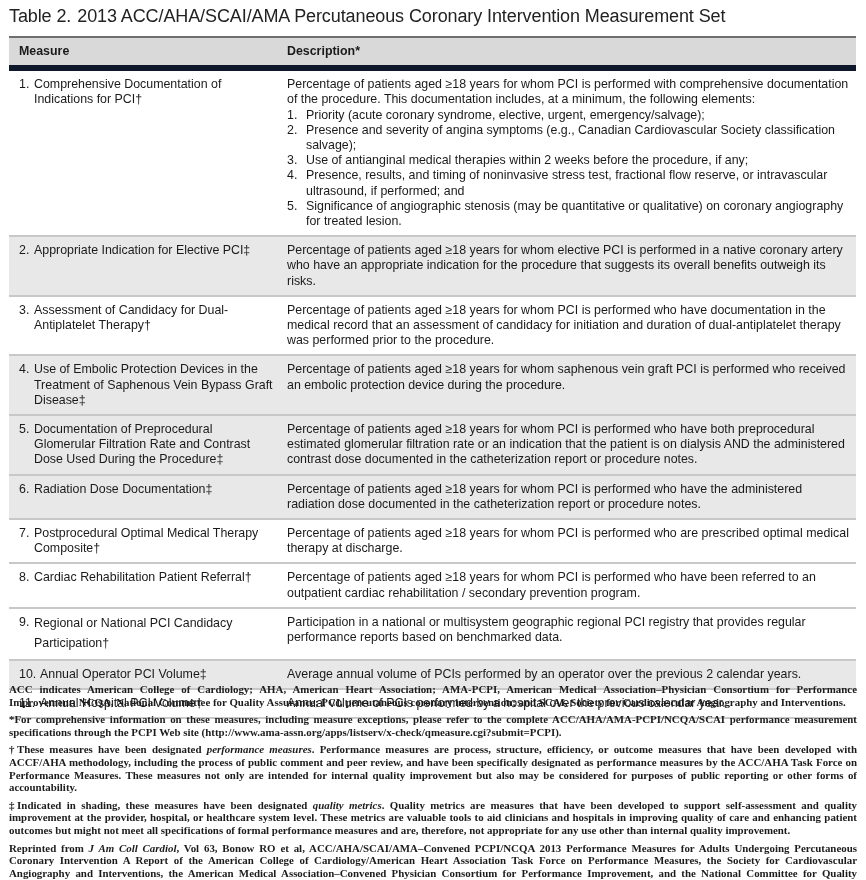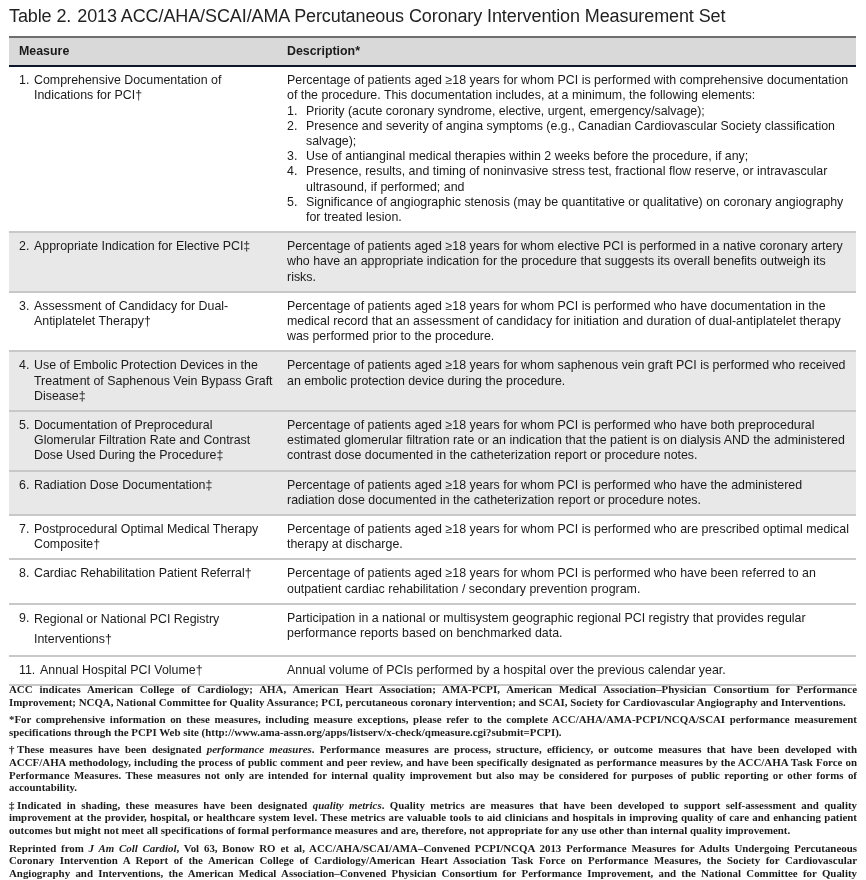--- a/index.html
+++ b/index.html
@@ -11,21 +11,21 @@
   }
   .title .label { margin-right: 6px; }
   table.main {
     position: absolute; left: 9px; top: 36px; width: 847px;
     border-collapse: collapse;
     font-family: "Liberation Sans", sans-serif; font-size: 12.4px; line-height: 15.2px;
   }
   table.main thead tr { background: #d9d9d9; }
   table.main thead th {
     text-align: left; font-weight: bold; padding: 6px 0 6px 10px; height: 15px;
-    border-top: 2px solid #6f6f6f; border-bottom: 2px solid #0f172a;
+    border-top: 2px solid #6f6f6f; border-bottom: 6px solid #0f172a;
   }
   table.main thead th.desc { padding-left: 3px; }
   table.main td {
     vertical-align: top; padding: 6px 0 6px 0;
     border-bottom: 2px solid #c8c8c8;
   }
   table.main tr.shaded td { background: #e8e8e9; }
   td.measure { width: 265px; padding-left: 10px !important; }
   td.measure .m-wrap { display: flex; }
   td.measure .num { flex: 0 0 auto; width: 15px; }
@@ -162,26 +162,35 @@
             <span class="mtxt">Cardiac Rehabilitation Patient Referral†</span>
           </div>
         </td>
       <td class="desc">Percentage of patients aged ≥18 years for whom PCI is performed who have been referred to an outpatient cardiac rehabilitation / secondary prevention program.</td>
     </tr>
 
     <tr class="row9">
       <td class="measure">
           <div class="m-wrap">
             <span class="num">9.</span>
-            <span class="mtxt">Regional or National PCI Registry Interventions†</span>
+            <span class="mtxt">Regional or National PCI Candidacy Participation†</span>
           </div>
         </td>
       <td class="desc">Participation in a national or multisystem geographic regional PCI registry that provides regular performance reports based on benchmarked data.</td>
     </tr>
 
+    <tr class="shaded">
+      <td class="measure">
+          <div class="m-wrap">
+            <span class="num two">10.</span>
+            <span class="mtxt">Annual Operator PCI Volume‡</span>
+          </div>
+        </td>
+      <td class="desc">Average annual volume of PCIs performed by an operator over the previous 2 calendar years.</td>
+    </tr>
 
     <tr>
       <td class="measure">
           <div class="m-wrap">
             <span class="num two">11.</span>
             <span class="mtxt">Annual Hospital PCI Volume†</span>
           </div>
         </td>
       <td class="desc">Annual volume of PCIs performed by a hospital over the previous calendar year.</td>
     </tr>

